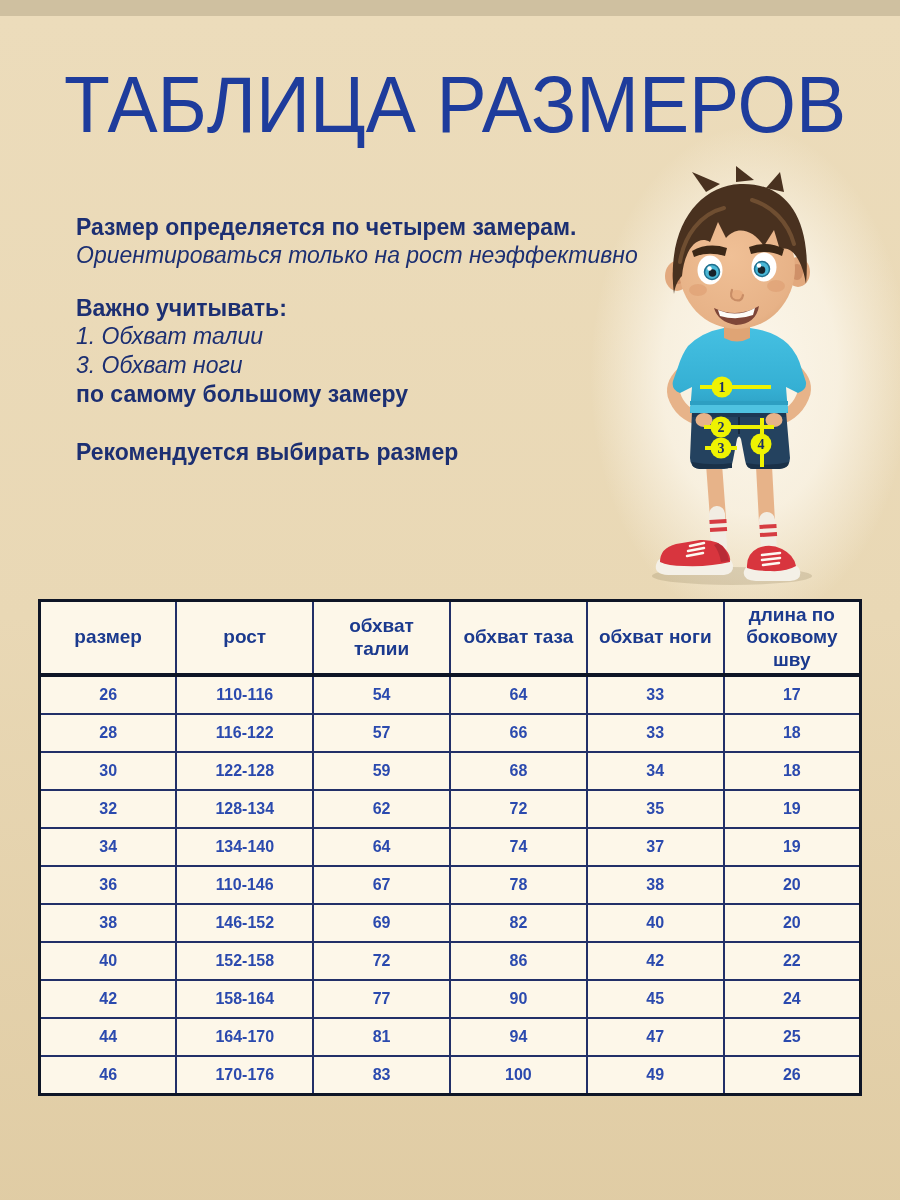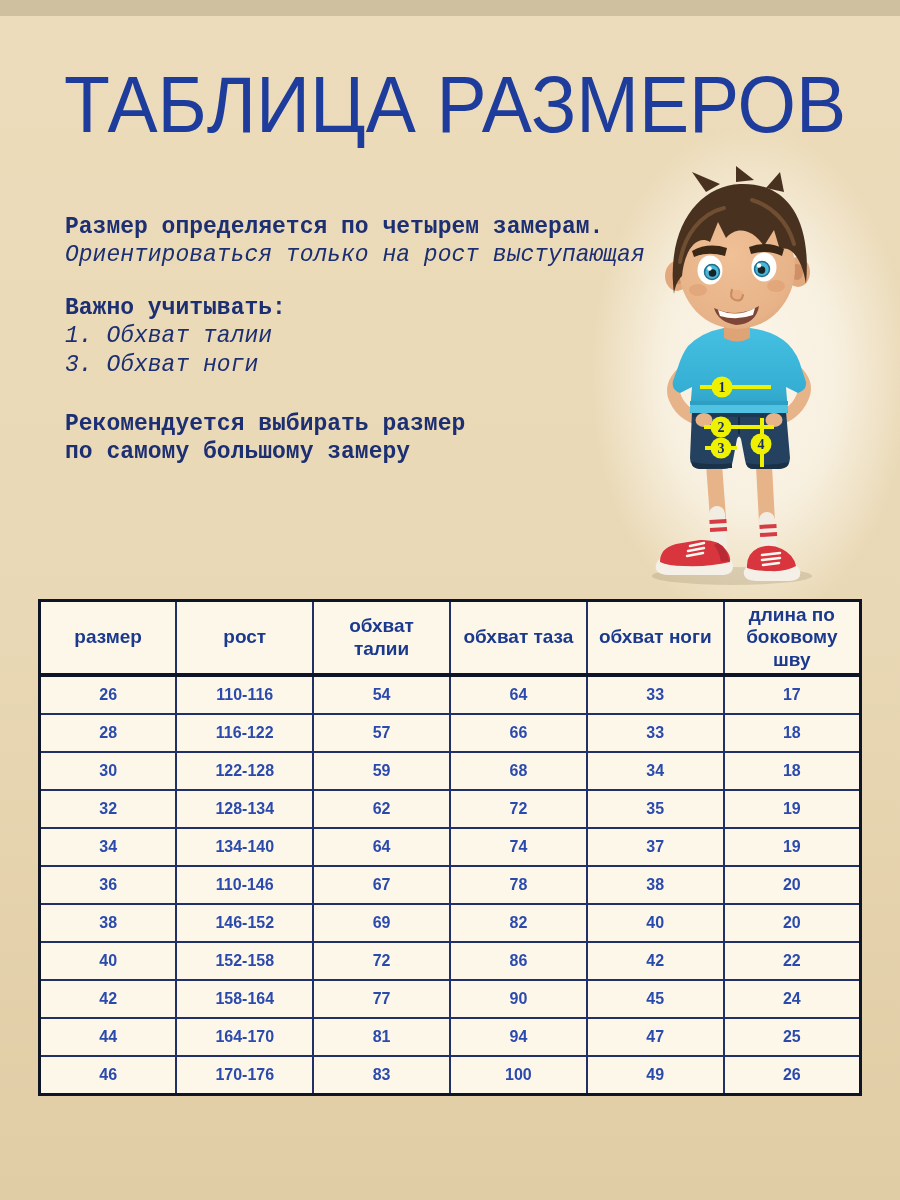--- a/index.html
+++ b/index.html
@@ -15,22 +15,22 @@
     position:absolute; left:590px; top:110px; width:320px; height:500px;
     background:radial-gradient(closest-side, rgba(252,247,236,0.98) 0%, rgba(252,247,236,0.75) 55%, rgba(252,247,236,0) 100%);
   }
   .title-svg { position:absolute; left:60px; top:44px; width:792px; height:88px; }
   .title-svg text {
     font-family:"Liberation Sans", sans-serif;
     font-weight:400;
     fill:#1e3c9c;
   }
   .intro {
-    position:absolute; left:65px; top:197px; width:620px;
-    font-family:Liberation Mono, monospace;
+    position:absolute; left:76px; top:197px; width:620px;
+    font-family:Liberation Sans, sans-serif;
     color:#1c2f72; font-size:23px; line-height:28px;
   }
   .intro p { margin:0; }
   .intro .b { font-weight:bold; }
   .intro .i { font-style:italic; line-height:29px; }
   .intro .gap-top { margin-top:24px; }
   .intro .gap-top-lg { margin-top:30px; }
   .boy-svg { position:absolute; left:640px; top:150px; width:240px; height:420px; }
   .size-table {
     position:absolute; left:38px; top:583px; width:824px;
@@ -58,26 +58,26 @@
 <div class="page">
 
   <div class="boy-glow"></div>
 
   <svg class="title-svg" viewBox="0 0 792 88">
     <text x="4" y="72" font-size="80" textLength="782" lengthAdjust="spacingAndGlyphs">ТАБЛИЦА РАЗМЕРОВ</text>
   </svg>
 
   <div class="intro">
     <p class="b">Размер определяется по четырем замерам.</p>
-    <p class="i">Ориентироваться только на рост выступающая</p>
+    <p class="i">Ориентироваться только на рост неэффективно</p>
     <p class="b gap-top">Важно учитывать:</p>
     <p class="i">1. Обхват талии</p>
     <p class="i">3. Обхват ноги</p>
+    <p class="b">по самому большому замеру</p>
     <p class="b gap-top-lg">Рекомендуется выбирать размер</p>
-    <p class="b">по самому большому замеру</p>
   </div>
 
   <svg class="boy-svg" viewBox="0 0 240 420">
     <defs>
       <linearGradient id="shirtGrad" x1="0" y1="0" x2="0" y2="1">
         <stop offset="0" stop-color="#45c0e2"></stop>
         <stop offset="0.7" stop-color="#35b0d4"></stop>
         <stop offset="1" stop-color="#2d9ec2"></stop>
       </linearGradient>
       <radialGradient id="faceGrad" cx="0.45" cy="0.4" r="0.75">

